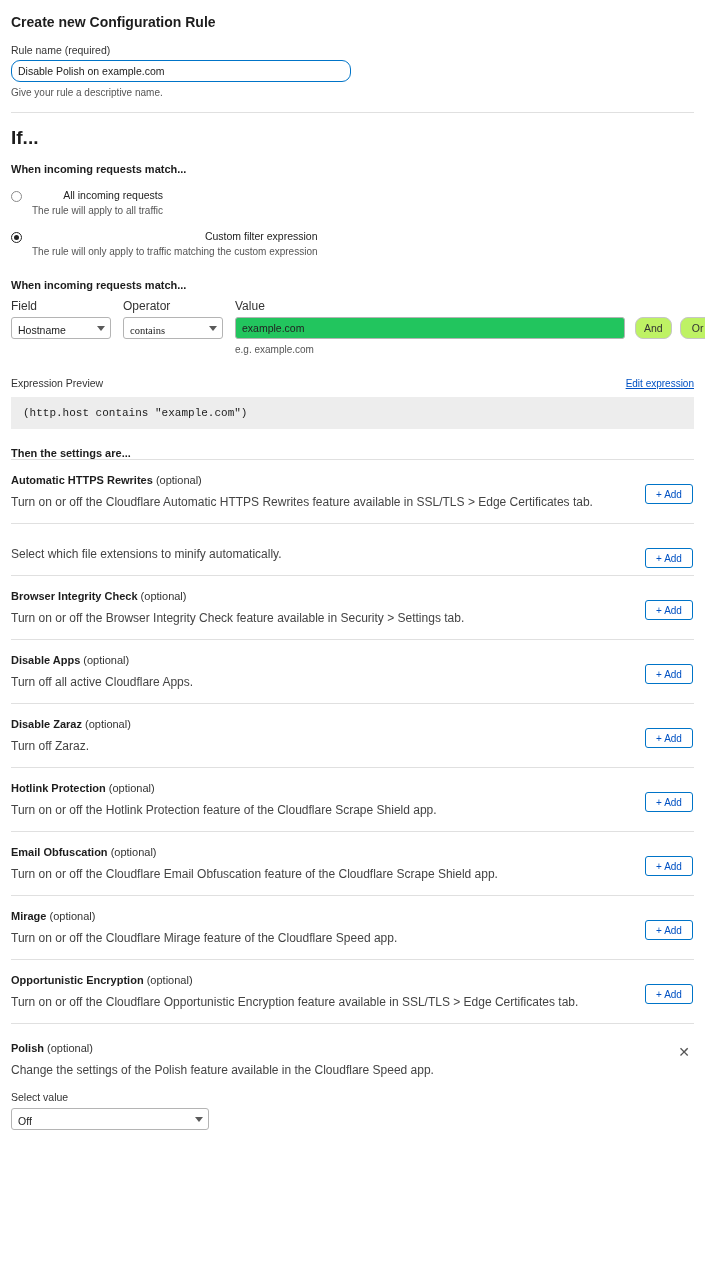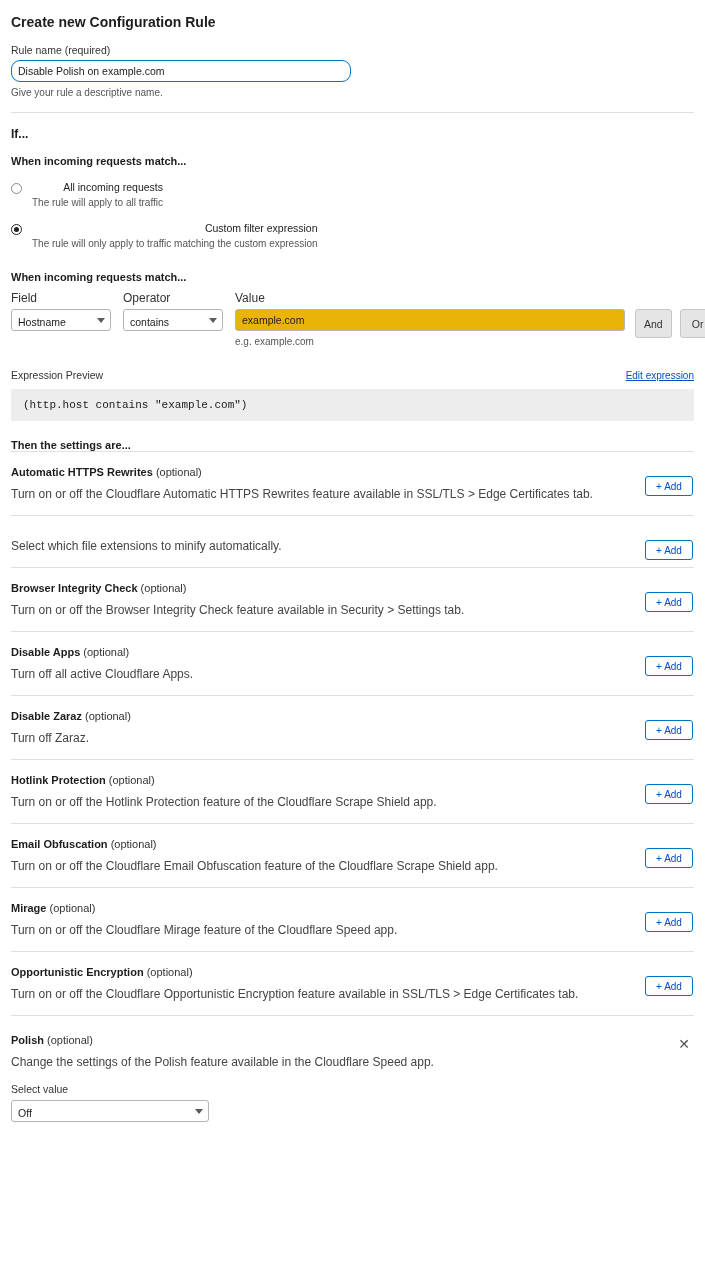--- a/index.html
+++ b/index.html
@@ -45,21 +45,21 @@
     font-size: 10px;
     color: #555;
     margin-top: 5px;
   }
   .divider {
     border: none;
     border-top: 1px solid #e0e0e0;
     margin: 14px 0 0 0;
   }
   .section-heading {
-    font-size: 12px;
+    font-size: 19px;
     font-weight: bold;
     color: #1d1d1d;
     margin: 14px 0 0 0;
   }
   .sub-heading {
     font-size: 11px;
     font-weight: bold;
     color: #1d1d1d;
     margin: 14px 0 0 0;
   }
@@ -133,39 +133,39 @@
     width: 0;
     height: 0;
     border-left: 4px solid transparent;
     border-right: 4px solid transparent;
     border-top: 5px solid #5a5a5a;
   }
   .value-input {
     height: 22px;
     border: 1px solid #b4b4b4;
     border-radius: 3px;
-    background: #eab308;
+    background: #22c55e;
     font-size: 10.5px;
     color: #222;
     padding: 2px 6px;
     width: 390px;
     font-family: "Liberation Sans", sans-serif;
     outline: none;
   }
   .value-hint {
     font-size: 10px;
     color: #555;
     margin-top: 5px;
   }
   .btn-small {
-    height: 29px;
+    height: 22px;
     min-width: 36px;
     border: 1px solid #c6c6c6;
-    background: #e5e5e5;
-    border-radius: 3px;
+    background: #bef264;
+    border-radius: 8px;
     font-size: 10.5px;
     color: #333;
     font-family: "Liberation Sans", sans-serif;
     cursor: pointer;
     display: inline-flex;
     align-items: center;
     justify-content: center;
     padding: 0 8px;
   }
   .preview-head {
@@ -304,21 +304,21 @@
     <div style="margin-right:12px;">
       <div class="col-label">Field</div>
       <div class="select-wrap" style="width:100px;">
         <div class="select-box">Hostname</div>
         <span class="caret"></span>
       </div>
     </div>
 
     <div style="margin-right:12px;">
       <div class="col-label">Operator</div>
-      <div class="select-wrap" style="width:100px;">
+      <div class="select-wrap" style="width:100px;font-family:Liberation Serif, serif;">
         <div class="select-box">contains</div>
         <span class="caret"></span>
       </div>
     </div>
 
     <div style="margin-right:10px;">
       <div class="col-label">Value</div>
       <input class="value-input" type="text" value="example.com" style="">
       <div class="value-hint">e.g. example.com</div>
     </div>

